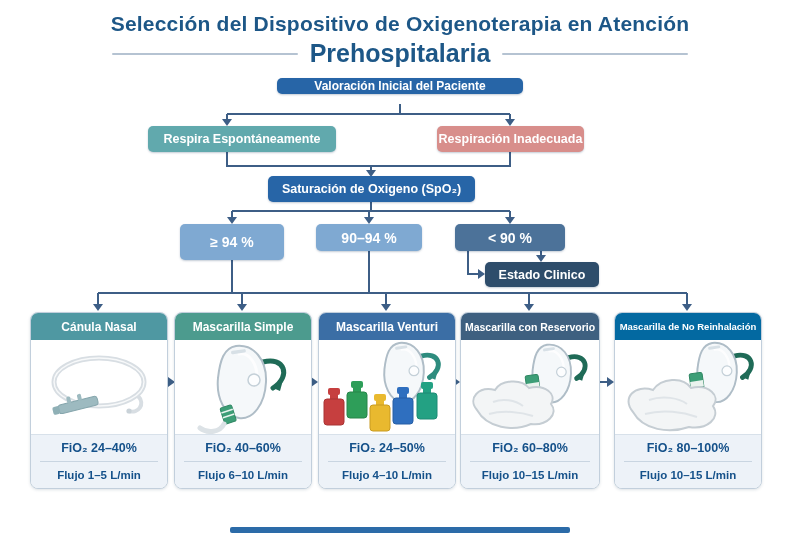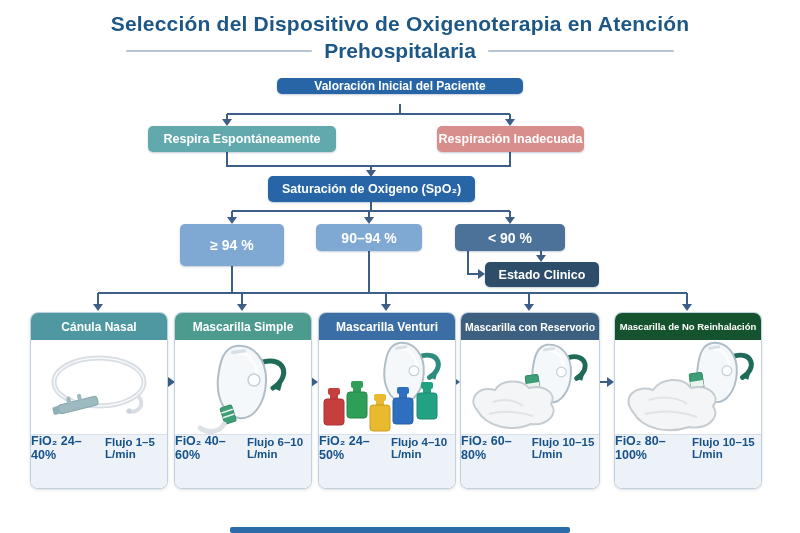--- a/index.html
+++ b/index.html
@@ -3,32 +3,32 @@
 <meta charset="utf-8">
 <style>
   html,body{margin:0;padding:0;background:#fff;}
   body{font-family:"Liberation Sans","DejaVu Sans",sans-serif;}
   #stage{position:relative;width:800px;height:533px;background:#ffffff;overflow:hidden;}
 
   
   .title{position:absolute;top:12px;left:0;width:100%;text-align:center;color:#1D5787;font-weight:bold;}
   .title-line1{font-size:21px;letter-spacing:.2px;}
   .title-line2-row{display:flex;align-items:center;justify-content:center;gap:12px;margin-top:3px;}
-  .title-line2{font-size:21px;}
+  .title-line2{font-size:25px;}
   .rule{width:186px;height:2px;background:#B5C3D2;border-radius:1px;}
 
   
   .fbox{position:absolute;display:flex;align-items:center;justify-content:center;
         color:#fff;font-weight:bold;border-radius:5px;
         box-shadow:0 1px 2px rgba(20,50,90,.25);white-space:nowrap;}
   #box-valoracion{left:277px;top:78px;width:246px;height:16px;font-size:12px;}
   #box-respira{left:148px;top:126px;width:188px;height:26px;font-size:12.5px;}
   #box-inadecuada{left:437px;top:126px;width:147px;height:26px;font-size:12.5px;}
   #box-spo2{left:268px;top:176px;width:207px;height:26px;font-size:12.5px;}
-  #box-ge94{left:180px;top:224px;width:104px;height:42px;font-size:14px;}
+  #box-ge94{left:180px;top:224px;width:104px;height:36px;font-size:14px;}
   #box-9094{left:316px;top:224px;width:106px;height:27px;font-size:14px;}
   #box-lt90{left:455px;top:224px;width:110px;height:27px;font-size:14px;}
   #box-estado{left:485px;top:262px;width:114px;height:25px;font-size:12.5px;}
 
   
   #connectors{position:absolute;left:0;top:0;pointer-events:none;}
 
   
   .card{position:absolute;top:312px;height:175px;background:#fff;border:1px solid #C2CFDC;
         border-radius:8px;box-shadow:0 1px 3px rgba(30,60,90,.15);display:flex;flex-direction:column;overflow:hidden;justify-content:center;}
@@ -36,21 +36,21 @@
   #card-2{left:174px;width:136px;}
   #card-3{left:318px;width:136px;}
   #card-4{left:460px;width:138px;}
   #card-5{left:614px;width:146px;}
   .card-header{height:27px;flex:0 0 27px;display:flex;align-items:center;justify-content:center;
                color:#fff;font-weight:bold;font-size:12px;padding:0 4px;white-space:nowrap;}
   #card-4 .card-header{font-size:10.5px;}
   #card-5 .card-header{font-size:9.5px;}
   .card-body{flex:1;display:flex;align-items:center;justify-content:center;background:#fff;}
   .card-body svg{width:100%;height:94px;}
-  .card-footer{flex:0 0 53px;background:#EDF2F8;border-top:1px solid #D8E1EA;display:flex;}
+  .card-footer{flex:0 0 53px;background:#EDF2F8;border-top:1px solid #D8E1EA;display:flex;flex-direction:column;}
   .fio2-row{height:26px;display:flex;align-items:center;justify-content:center;color:#15518A;font-weight:bold;font-size:12.5px;}
   .foot-divider{height:1px;background:#C9D5E1;margin:0 9px;}
   .flow-row{height:25px;display:flex;align-items:center;justify-content:center;color:#15518A;font-weight:bold;font-size:11.5px;}
 
   
   #footer-bar{position:absolute;left:230px;top:527px;width:340px;height:6px;border-radius:2px;}
 </style>
 </head>
 <body>
 
@@ -238,21 +238,21 @@
       </svg>
     </div>
     <div class="card-footer">
       <div class="fio2-row">FiO₂ 60–80%</div>
       <div class="foot-divider"></div>
       <div class="flow-row">Flujo 10–15 L/min</div>
     </div>
   </div>
 
   <div class="card" id="card-5">
-    <div class="card-header" style="background: #14532d;">Mascarilla de No Reinhalación</div>
+    <div class="card-header" style="background: #0369a1;">Mascarilla de No Reinhalación</div>
     <div class="card-body">
       <svg viewBox="0 0 134 94">
         <g transform="translate(42,-2) scale(0.82)">
           <path d="M87 22 C108 16 116 36 97 48" fill="none" stroke="#1F6B57" stroke-width="6" stroke-linecap="round"></path>
           <path d="M97 48 l10 -8 -3 11 z" fill="#1F6B57"></path>
           <path d="M60 6 C78 4 91 20 90 42 C89 64 77 80 63 78 C49 76 40 58 42 38 C44 20 48 8 60 6 Z" fill="#F5F8FA" stroke="#AFBDC7" stroke-width="2.4" stroke-linejoin="round"></path>
           <path d="M63 14 C73 12 82 24 81 40" fill="none" stroke="#FFFFFF" stroke-width="3" opacity="0.75" stroke-linecap="round"></path>
           <circle cx="78" cy="40" r="6" fill="#FCFDFE" stroke="#C4D0D8" stroke-width="1.5"></circle>
           <rect x="55" y="10" width="15" height="3.5" rx="1.75" fill="#D7E0E6" transform="rotate(-8 62 12)"></rect>
         </g>

